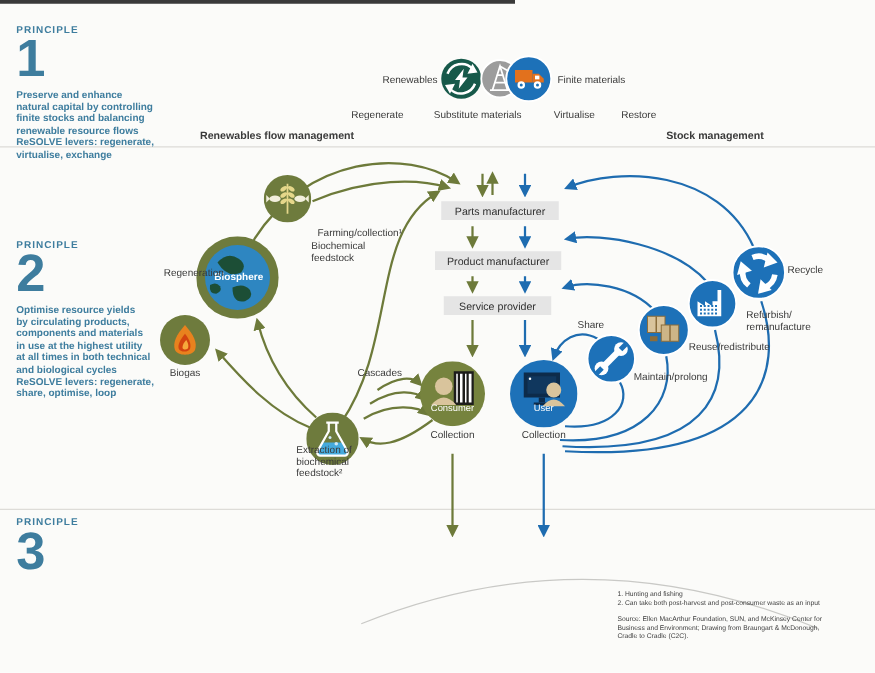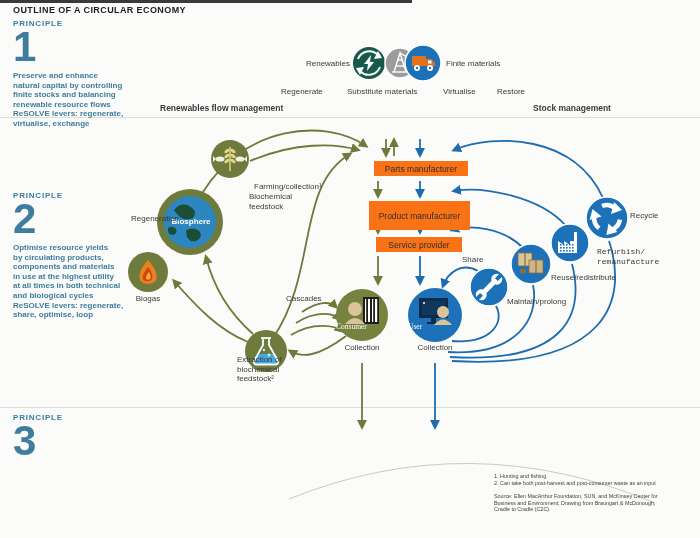--- a/index.html
+++ b/index.html
@@ -11,33 +11,32 @@
   .lbl.center{text-align:center;}
   .lbl.right{text-align:right;}
   .hdr{position:absolute;z-index:3;font-size:8.5px;color:#3a3a3a;font-weight:bold;}
   .topbar{position:absolute;left:0;top:0;width:412px;height:3px;background:#3a3a3a;z-index:4;}
   .title{position:absolute;left:13px;top:5px;font-size:9px;font-weight:bold;color:#1d1d1b;letter-spacing:.4px;z-index:4;}
   .divider{position:absolute;left:0;width:700px;height:1px;background:#dddcd8;z-index:0;}
   .principle{position:absolute;left:13px;width:138px;color:#3e7d9e;z-index:3;}
   .principle .plabel{font-size:8px;font-weight:bold;letter-spacing:.8px;}
   .principle .pnum{font-size:42px;font-weight:bold;line-height:36px;margin-top:1px;}
   .principle .pbody{font-size:8px;font-weight:bold;line-height:9.6px;white-space:pre-line;margin-top:6px;}
-  .stagebox{position:absolute;z-index:2;background:#f97316;color:#2f2f2f;font-size:8.5px;display:flex;align-items:center;justify-content:center;margin-left:21px;}
-  .circletext{position:absolute;z-index:3;color:#ffffff;font-size:7.5px;text-align:left;font-family:Liberation Serif, serif;}
+  .stagebox{position:absolute;z-index:2;background:#e5e5e5;color:#2f2f2f;font-size:8.5px;display:flex;align-items:center;justify-content:center;}
+  .circletext{position:absolute;z-index:3;color:#ffffff;font-size:7.5px;text-align:center;}
   .biospheretext{position:absolute;z-index:3;color:#ffffff;font-size:8px;font-weight:bold;text-align:center;}
   .fineprint{position:absolute;z-index:3;font-size:5.4px;line-height:6.6px;color:#3f3f3f;white-space:pre-line;width:200px;}
   .minimise{position:absolute;z-index:3;font-size:8px;line-height:10px;color:#3a3a3a;text-align:center;white-space:pre-line;}
 </style>
 </head>
 <body>
 
 <div id="canvas">
 
   <div class="topbar"></div>
-  <div class="title">OUTLINE OF A CIRCULAR ECONOMY</div>
 
   <div class="divider" style="top:117px;"></div>
   <div class="divider" style="top:407px;"></div>
 
   <div class="principle" style="top:19px;">
     <div class="plabel">PRINCIPLE</div>
     <div class="pnum">1</div>
     <div class="pbody">Preserve and enhance
 natural capital by controlling
 finite stocks and balancing
@@ -298,34 +297,34 @@
       </g>
       <g fill="#ffffff">
         <polygon points="7,-16 15,-8 4,-4" transform="rotate(0)"></polygon>
         <polygon points="7,-16 15,-8 4,-4" transform="rotate(120)"></polygon>
         <polygon points="7,-16 15,-8 4,-4" transform="rotate(240)"></polygon>
       </g>
     </svg>
   </div>
 
   <div class="stagebox" style="left:353px;top:161px;width:94px;height:15px;">Parts manufacturer</div>
-  <div class="stagebox" style="left:348px;top:201px;width:101px;height:29px;">Product manufacturer</div>
+  <div class="stagebox" style="left:348px;top:201px;width:101px;height:15px;">Product manufacturer</div>
   <div class="stagebox" style="left:355px;top:237px;width:86px;height:15px;">Service provider</div>
 
   <div class="lbl" style="left:254px;top:154px;margin-top:28px;">Farming/collection¹</div>
   <div class="lbl" style="left:249px;top:192px;">Biochemical
 feedstock</div>
   <div class="lbl" style="left:103px;top:214px;padding-left:28px;">Regeneration</div>
   <div class="lbl" style="left:286px;top:294px;">Cascades</div>
   <div class="lbl center" style="left:334px;top:343px;width:56px;">Collection</div>
   <div class="lbl center" style="left:407px;top:343px;width:56px;">Collection</div>
   <div class="lbl" style="left:462px;top:255px;">Share</div>
   <div class="lbl" style="left:507px;top:297px;">Maintain/prolong</div>
   <div class="lbl" style="left:551px;top:273px;">Reuse/redistribute</div>
-  <div class="lbl" style="left:597px;top:247px;font-family:Liberation Mono, monospace;">Refurbish/
+  <div class="lbl" style="left:597px;top:247px;">Refurbish/
 remanufacture</div>
   <div class="lbl" style="left:630px;top:211px;">Recycle</div>
 
 
   <div class="fineprint" style="left:494px;top:473px;">1. Hunting and fishing
 2. Can take both post-harvest and post-consumer waste as an input</div>
   <div class="fineprint" style="left:494px;top:493px;">Source: Ellen MacArthur Foundation, SUN, and McKinsey Center for
 Business and Environment; Drawing from Braungart &amp; McDonough,
 Cradle to Cradle (C2C).</div>
 

